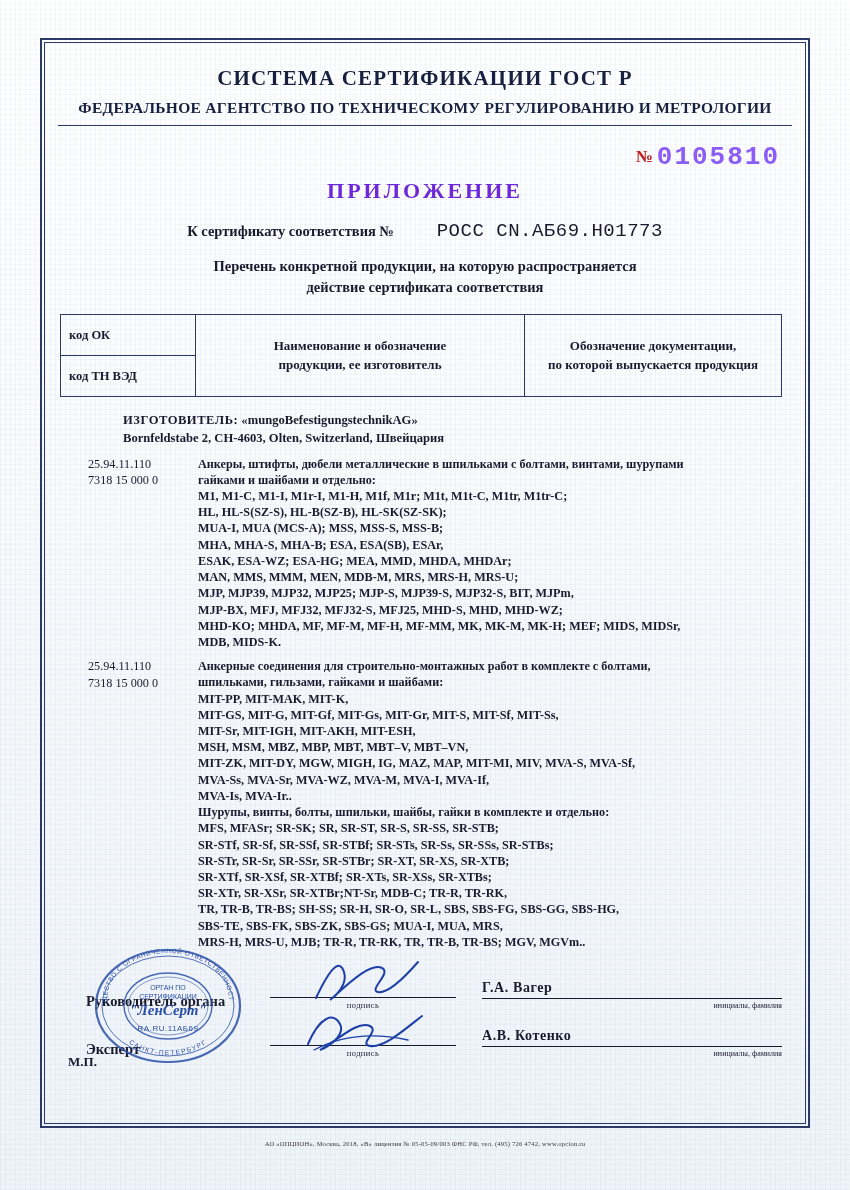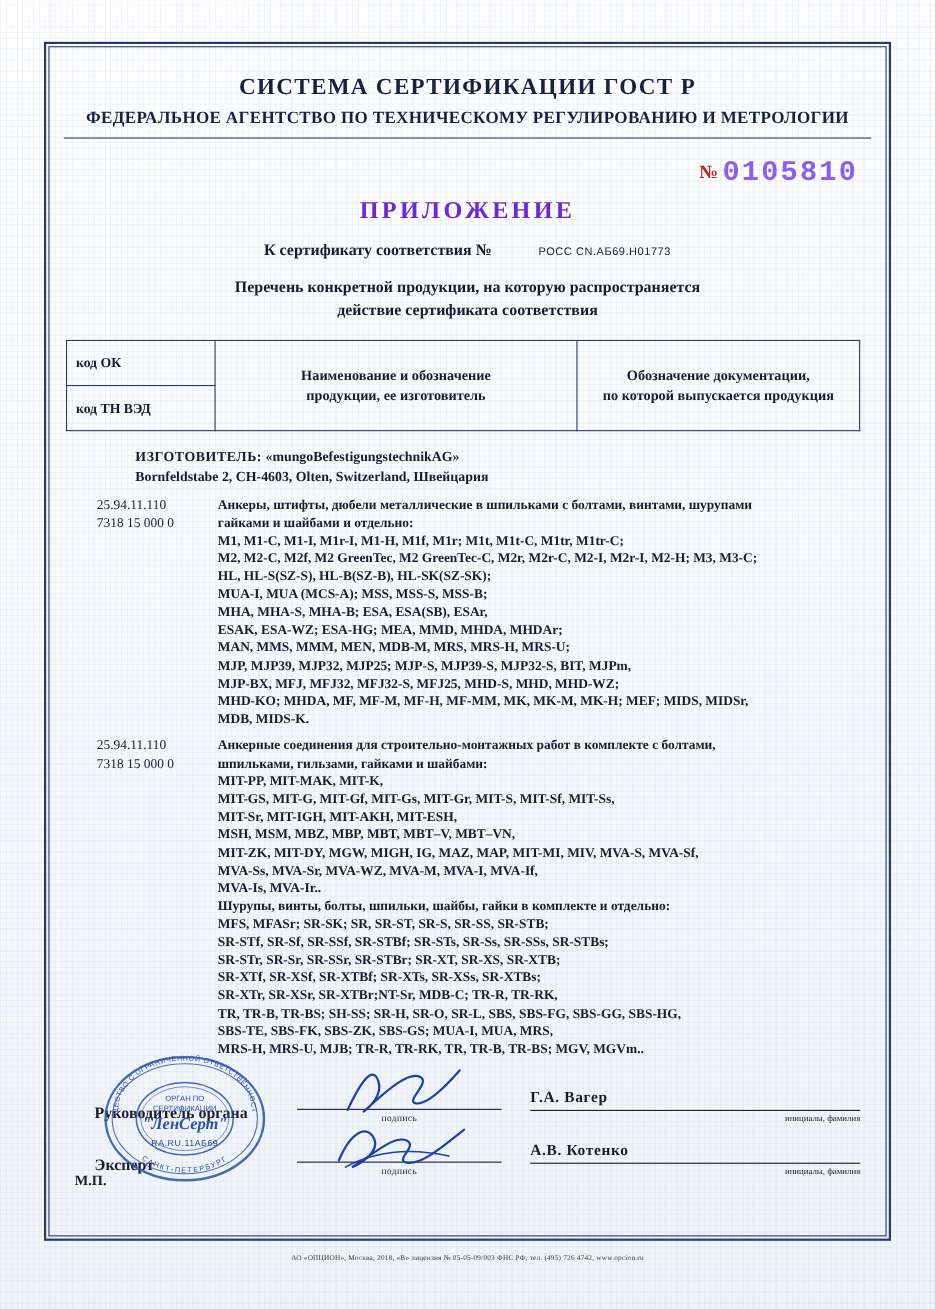--- a/index.html
+++ b/index.html
@@ -104,22 +104,22 @@
     margin-top: 10px;
     color: #6d28d9;
   }
   .certline {
     text-align: center;
     margin-top: 16px;
     font-size: 14.5px;
   }
   .certline .lbl { font-weight: bold; }
   .certline .cno {
-    font-family: Liberation Sans, sans-serif;
-    font-size: 10px;
+    font-family: Liberation Mono, monospace;
+    font-size: 19px;
     letter-spacing: 0.5px;
     border-bottom: 0px;
     padding-left: 4px;
     margin-left: 35px;
   }
   .subtitle {
     text-align: center;
     font-size: 14.5px;
     font-weight: bold;
     margin-top: 14px;
@@ -346,21 +346,20 @@
 
       <div class="row">
         <div class="codecell">
           <div>25.94.11.110</div>
           <div>7318 15 000 0</div>
         </div>
         <div class="prodcell">
           <div class="intro">Анкеры,  штифты,  дюбели металлические в шпильками с болтами, винтами, шурупами</div>
           <div class="intro">гайками и шайбами и отдельно:</div>
           <div class="ln">M1, M1-C, M1-I, M1r-I, M1-H, M1f, M1r; M1t, M1t-C, M1tr, M1tr-C;</div>
-          <div class="ln">M2, M2-C, M2f, M2 GreenTec, M2 GreenTec-C, M2r, M2r-C, M2-I, M2r-I, M2-H; M3, M3-C;</div>
           <div class="ln">HL, HL-S(SZ-S), HL-B(SZ-B), HL-SK(SZ-SK);</div>
           <div class="ln">MUA-I, MUA (MCS-A); MSS, MSS-S, MSS-B;</div>
           <div class="ln">MHA, MHA-S, MHA-B;  ESA, ESA(SB), ESAr,</div>
           <div class="ln">ESAK, ESA-WZ; ESA-HG; MEA, MMD, MHDA, MHDAr;</div>
           <div class="ln">MAN, MMS, MMM, MEN, MDB-M, MRS, MRS-H, MRS-U;</div>
           <div class="ln">MJP, MJP39, MJP32, MJP25;  MJP-S, MJP39-S, MJP32-S, BIT, MJPm,</div>
           <div class="ln"> MJP-BX, MFJ, MFJ32, MFJ32-S, MFJ25, MHD-S, MHD, MHD-WZ;</div>
           <div class="ln">MHD-KO; MHDA,  MF, MF-M, MF-H, MF-MM, MK, MK-M, MK-H; MEF; MIDS, MIDSr,</div>
           <div class="ln">MDB, MIDS-K.</div>
         </div>

